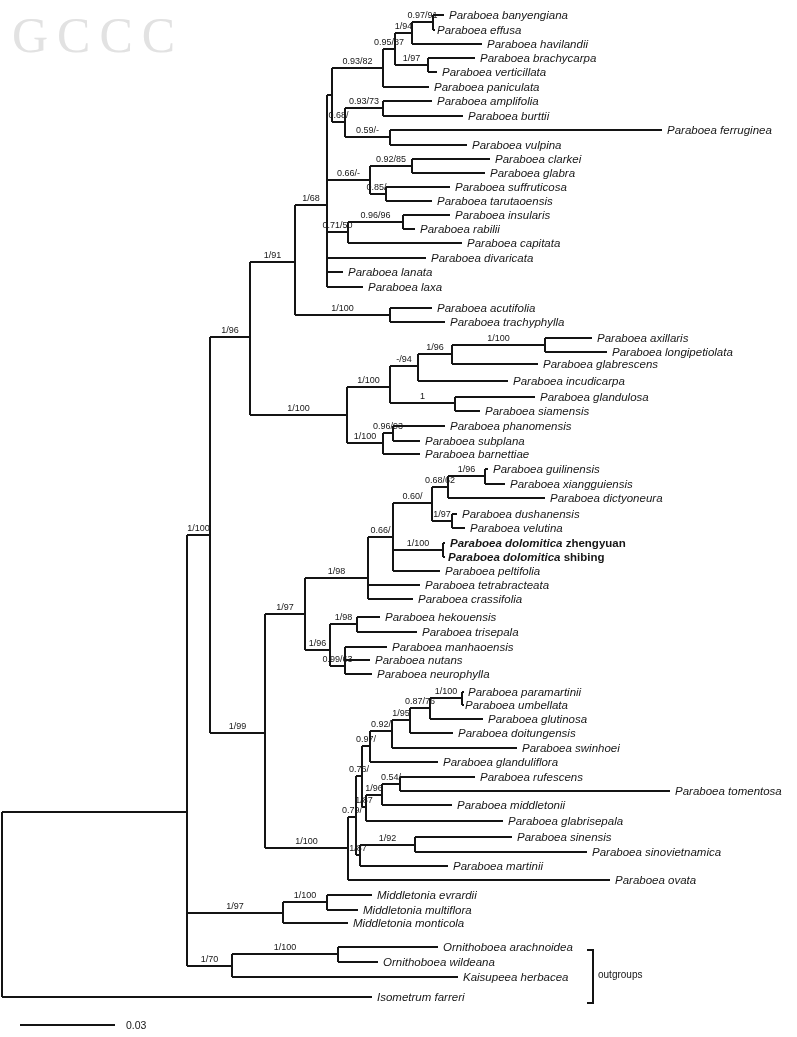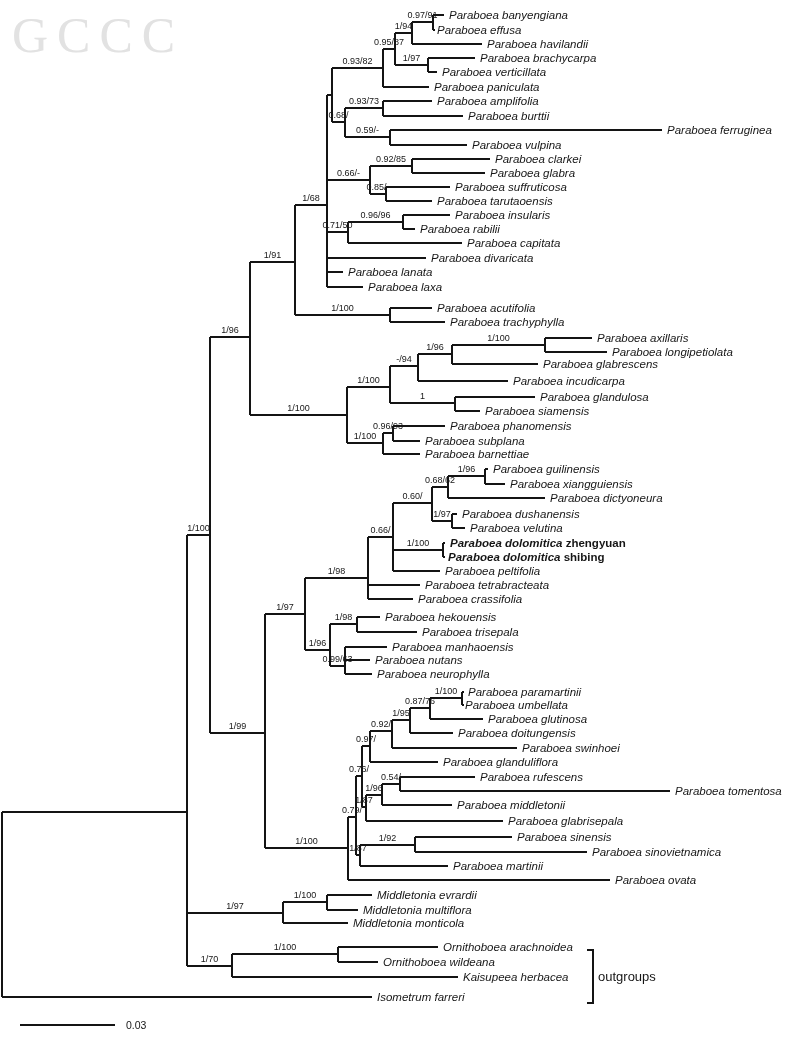--- a/index.html
+++ b/index.html
@@ -12,21 +12,21 @@
   }
   svg{position:absolute;left:0;top:0;}
   .tree-line{stroke:#141414;stroke-width:2;shape-rendering:crispEdges;}
   .thin-line{stroke:#141414;stroke-width:1.4;shape-rendering:crispEdges;}
   text{fill:#161616;}
   .tip{font-family:"Liberation Sans",sans-serif;font-size:11.5px;font-style:italic;}
   .tip-bold{font-weight:bold;}
   .suffix{font-style:normal;font-weight:bold;}
   .support{font-family:"Liberation Sans",sans-serif;font-size:9px;font-style:normal;}
   .scalebar-label{font-family:"Liberation Sans",sans-serif;font-size:10.5px;}
-  .outgroups-label{position:absolute;left:598px;top:969px;font-size:13px;color:#161616;}
+  .outgroups-label{position:absolute;left:598px;top:969px;font-size:10px;color:#161616;}
 </style>
 </head>
 <body>
 
 <div class="figure">
   <div class="watermark">GCCC</div>
   <svg id="tree-svg" width="797" height="1037" viewBox="0 0 797 1037">
       <line x1="2" y1="812" x2="2" y2="997" class="tree-line"></line>
       <line x1="2" y1="812" x2="187" y2="812" class="tree-line"></line>
       <line x1="187" y1="535" x2="187" y2="966" class="tree-line"></line>

